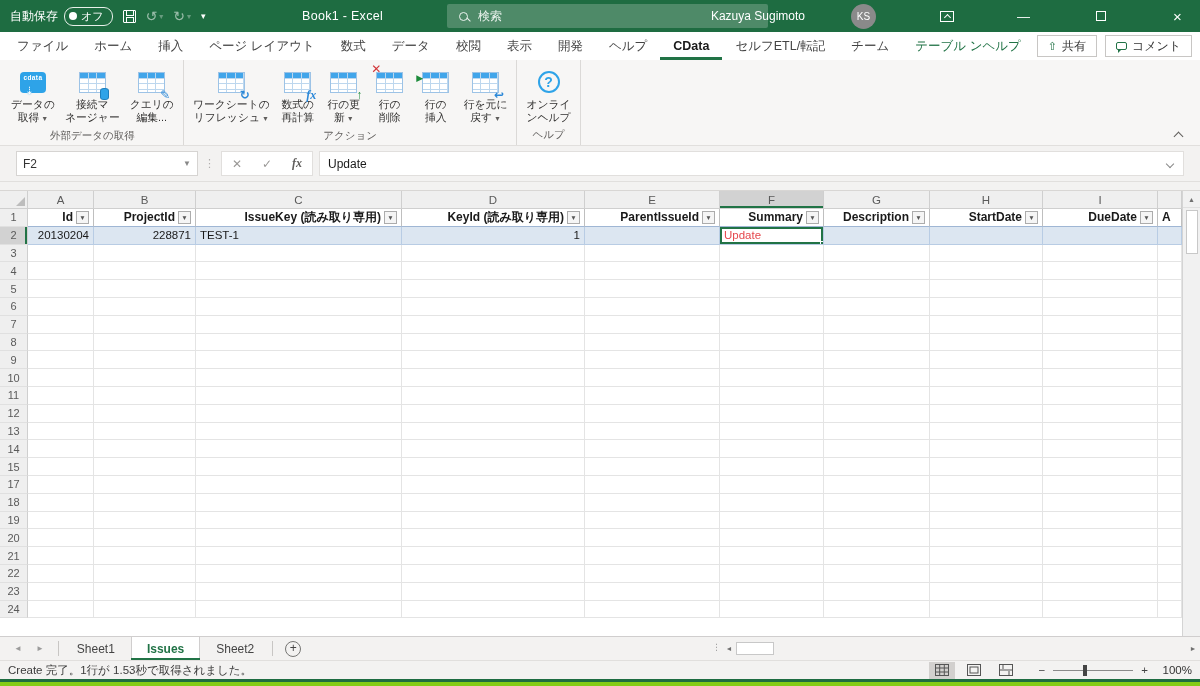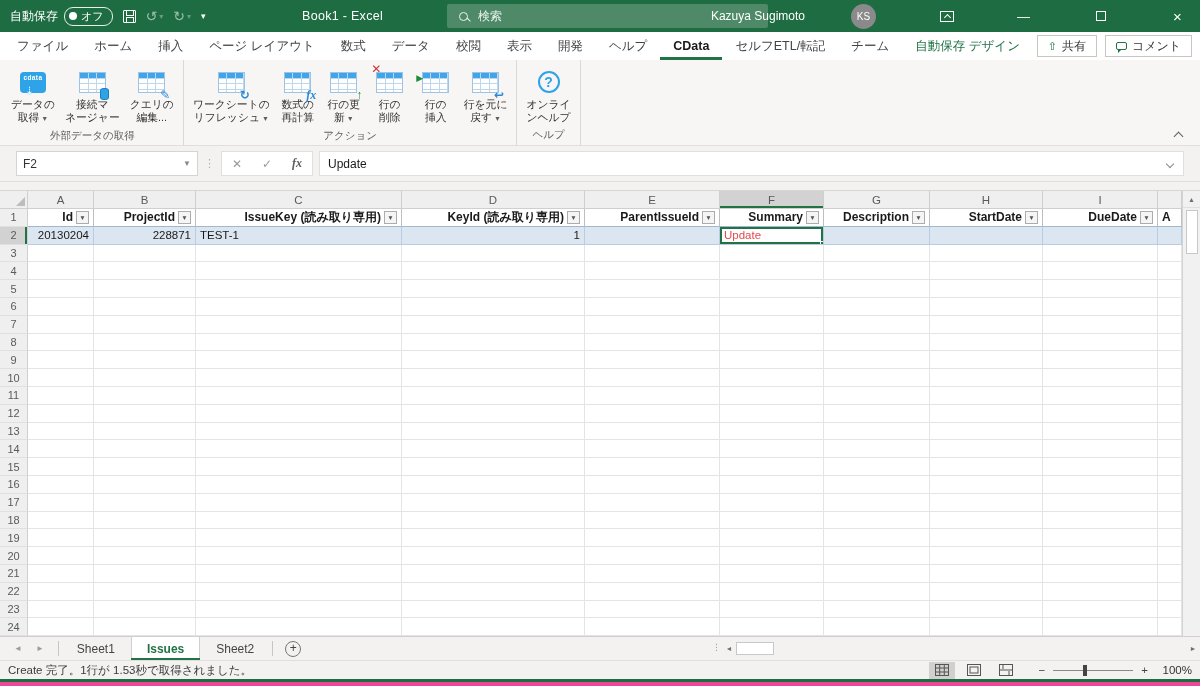--- a/index.html
+++ b/index.html
@@ -1,18 +1,18 @@
 <!DOCTYPE html>
 <html><head>
 <meta charset="utf-8">
 <style>
   * { margin:0; padding:0; box-sizing:border-box; }
   html,body { width:1200px; height:686px; overflow:hidden; }
   body { font-family:"Liberation Sans","DejaVu Sans",sans-serif; font-size:12px; color:#333; }
-  .window { position:relative; width:1200px; height:686px; background:#ec4899; overflow:hidden; }
+  .window { position:relative; width:1200px; height:686px; background:#84cc16; overflow:hidden; }
 
   
   .titlebar { position:relative; height:32px; background:#1E6C41; color:#fff; }
   .tb-left { position:absolute; left:10px; top:0; height:32px; display:flex; align-items:center; gap:10px; }
   .autosave { display:flex; align-items:center; gap:6px; font-size:12px; }
   .toggle-pill { display:flex; align-items:center; gap:4px; border:1px solid #e8f0ea; border-radius:9px; padding:1px 8px 1px 4px; font-size:11px; }
   .toggle-dot { width:8px; height:8px; border-radius:50%; background:#fff; }
   .qat-btn { color:#fff; font-size:14px; background:none; border:none; display:flex; align-items:center; }
   .dim { opacity:.55; }
   .tinycaret { font-size:8px; opacity:.6; margin-left:2px; }
@@ -175,21 +175,21 @@
     <span class="rtab">ページ レイアウト</span>
     <span class="rtab">数式</span>
     <span class="rtab">データ</span>
     <span class="rtab">校閲</span>
     <span class="rtab">表示</span>
     <span class="rtab">開発</span>
     <span class="rtab">ヘルプ</span>
     <span class="rtab active">CData</span>
     <span class="rtab">セルフETL/転記</span>
     <span class="rtab">チーム</span>
-    <span class="rtab contextual">自動保存 デザイン</span>
+    <span class="rtab contextual">テーブル ンヘルプ</span>
     <div class="tabrow-right">
       <span class="pillbtn">
         <span class="share-glyph">⇧</span>
         <span>共有</span>
       </span>
       <span class="pillbtn">
         <span class="comment-glyph"></span>
         <span>コメント</span>
       </span>
     </div>
@@ -538,33 +538,20 @@
             <div class="cell" style="width: 183px; flex: 0 0 183px;"></div>
             <div class="cell" style="width: 135px; flex: 0 0 135px;"></div>
             <div class="cell" style="width: 104px; flex: 0 0 104px;"></div>
             <div class="cell" style="width: 106px; flex: 0 0 106px;"></div>
             <div class="cell" style="width: 113px; flex: 0 0 113px;"></div>
             <div class="cell" style="width: 115px; flex: 0 0 115px;"></div>
             <div class="cell" style="width: 24px; flex: 0 0 24px;"></div>
           </div>
           <div class="grow">
             <div class="rownum">15</div>
-            <div class="cell" style="width: 66px; flex: 0 0 66px;"></div>
-            <div class="cell" style="width: 102px; flex: 0 0 102px;"></div>
-            <div class="cell" style="width: 206px; flex: 0 0 206px;"></div>
-            <div class="cell" style="width: 183px; flex: 0 0 183px;"></div>
-            <div class="cell" style="width: 135px; flex: 0 0 135px;"></div>
-            <div class="cell" style="width: 104px; flex: 0 0 104px;"></div>
-            <div class="cell" style="width: 106px; flex: 0 0 106px;"></div>
-            <div class="cell" style="width: 113px; flex: 0 0 113px;"></div>
-            <div class="cell" style="width: 115px; flex: 0 0 115px;"></div>
-            <div class="cell" style="width: 24px; flex: 0 0 24px;"></div>
-          </div>
-          <div class="grow">
-            <div class="rownum">16</div>
             <div class="cell" style="width: 66px; flex: 0 0 66px;"></div>
             <div class="cell" style="width: 102px; flex: 0 0 102px;"></div>
             <div class="cell" style="width: 206px; flex: 0 0 206px;"></div>
             <div class="cell" style="width: 183px; flex: 0 0 183px;"></div>
             <div class="cell" style="width: 135px; flex: 0 0 135px;"></div>
             <div class="cell" style="width: 104px; flex: 0 0 104px;"></div>
             <div class="cell" style="width: 106px; flex: 0 0 106px;"></div>
             <div class="cell" style="width: 113px; flex: 0 0 113px;"></div>
             <div class="cell" style="width: 115px; flex: 0 0 115px;"></div>
             <div class="cell" style="width: 24px; flex: 0 0 24px;"></div>

